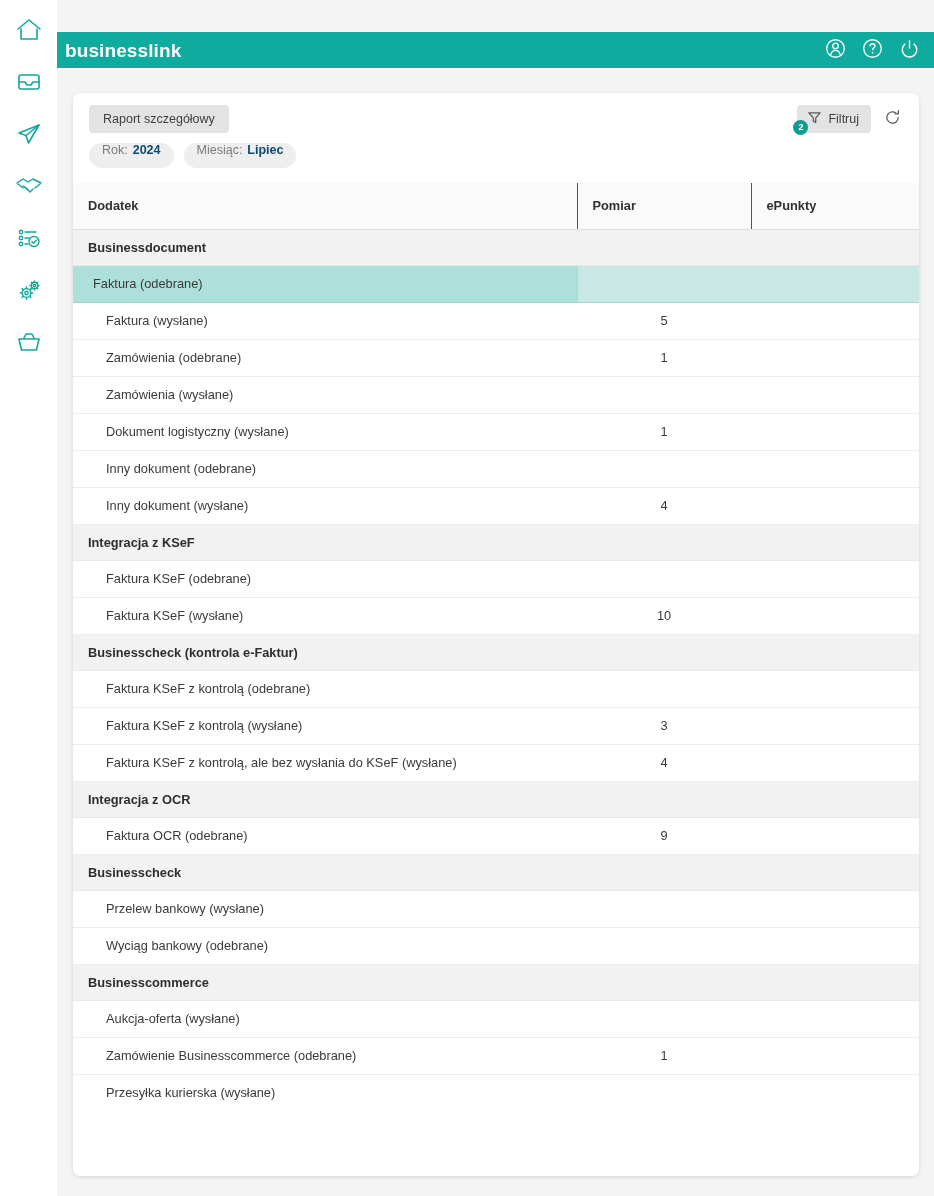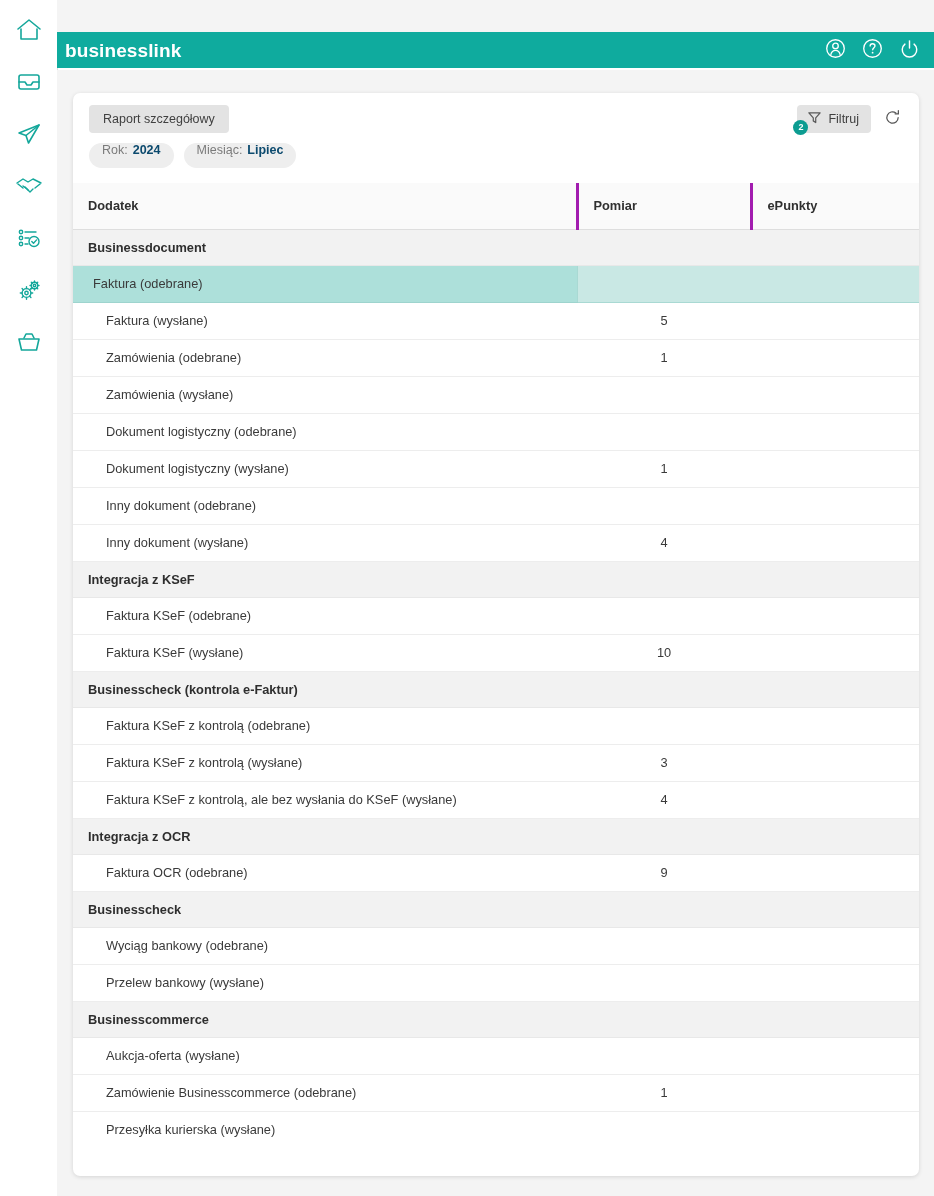--- a/index.html
+++ b/index.html
@@ -182,21 +182,21 @@
     height: 46px;
     font-size: 12.8px;
     font-weight: bold;
     color: #303030;
     text-align: left;
     padding: 0 0 0 15px;
     border-bottom: 1px solid #dedede;
     vertical-align: middle;
   }
   thead th.th-pom, thead th.th-epkt {
-    border-left: 3px solid #a21caf;
+    border-left: 1px solid #a21caf;
   }
 
   tbody tr.group-row td {
     background: #f2f2f2;
     height: 36px;
     font-size: 12.8px;
     font-weight: bold;
     color: #2e2e2e;
     padding-left: 15px;
     border-bottom: 1px solid #e8e8e8;
@@ -415,25 +415,20 @@
                 <td class="cell-name">Zamówienia (odebrane)</td>
                 <td class="cell-pom">1</td>
                 <td class="cell-epkt"></td>
               </tr>
               <tr class="data-row">
                 <td class="cell-name">Zamówienia (wysłane)</td>
                 <td class="cell-pom"></td>
                 <td class="cell-epkt"></td>
               </tr>
               <tr class="data-row">
-                <td class="cell-name">Dokument logistyczny (odebrane)</td>
-                <td class="cell-pom"></td>
-                <td class="cell-epkt"></td>
-              </tr>
-              <tr class="data-row">
                 <td class="cell-name">Dokument logistyczny (wysłane)</td>
                 <td class="cell-pom">1</td>
                 <td class="cell-epkt"></td>
               </tr>
               <tr class="data-row">
                 <td class="cell-name">Inny dokument (odebrane)</td>
                 <td class="cell-pom"></td>
                 <td class="cell-epkt"></td>
               </tr>
               <tr class="data-row">
@@ -477,26 +472,26 @@
               </tr>
               <tr class="data-row">
                 <td class="cell-name">Faktura OCR (odebrane)</td>
                 <td class="cell-pom">9</td>
                 <td class="cell-epkt"></td>
               </tr>
               <tr class="group-row">
                 <td colspan="3">Businesscheck</td>
               </tr>
               <tr class="data-row">
+                <td class="cell-name">Przelew bankowy (wysłane)</td>
+                <td class="cell-pom"></td>
+                <td class="cell-epkt"></td>
+              </tr>
+              <tr class="data-row">
                 <td class="cell-name">Wyciąg bankowy (odebrane)</td>
-                <td class="cell-pom"></td>
-                <td class="cell-epkt"></td>
-              </tr>
-              <tr class="data-row">
-                <td class="cell-name">Przelew bankowy (wysłane)</td>
                 <td class="cell-pom"></td>
                 <td class="cell-epkt"></td>
               </tr>
               <tr class="group-row">
                 <td colspan="3">Businesscommerce</td>
               </tr>
               <tr class="data-row">
                 <td class="cell-name">Aukcja-oferta (wysłane)</td>
                 <td class="cell-pom"></td>
                 <td class="cell-epkt"></td>

